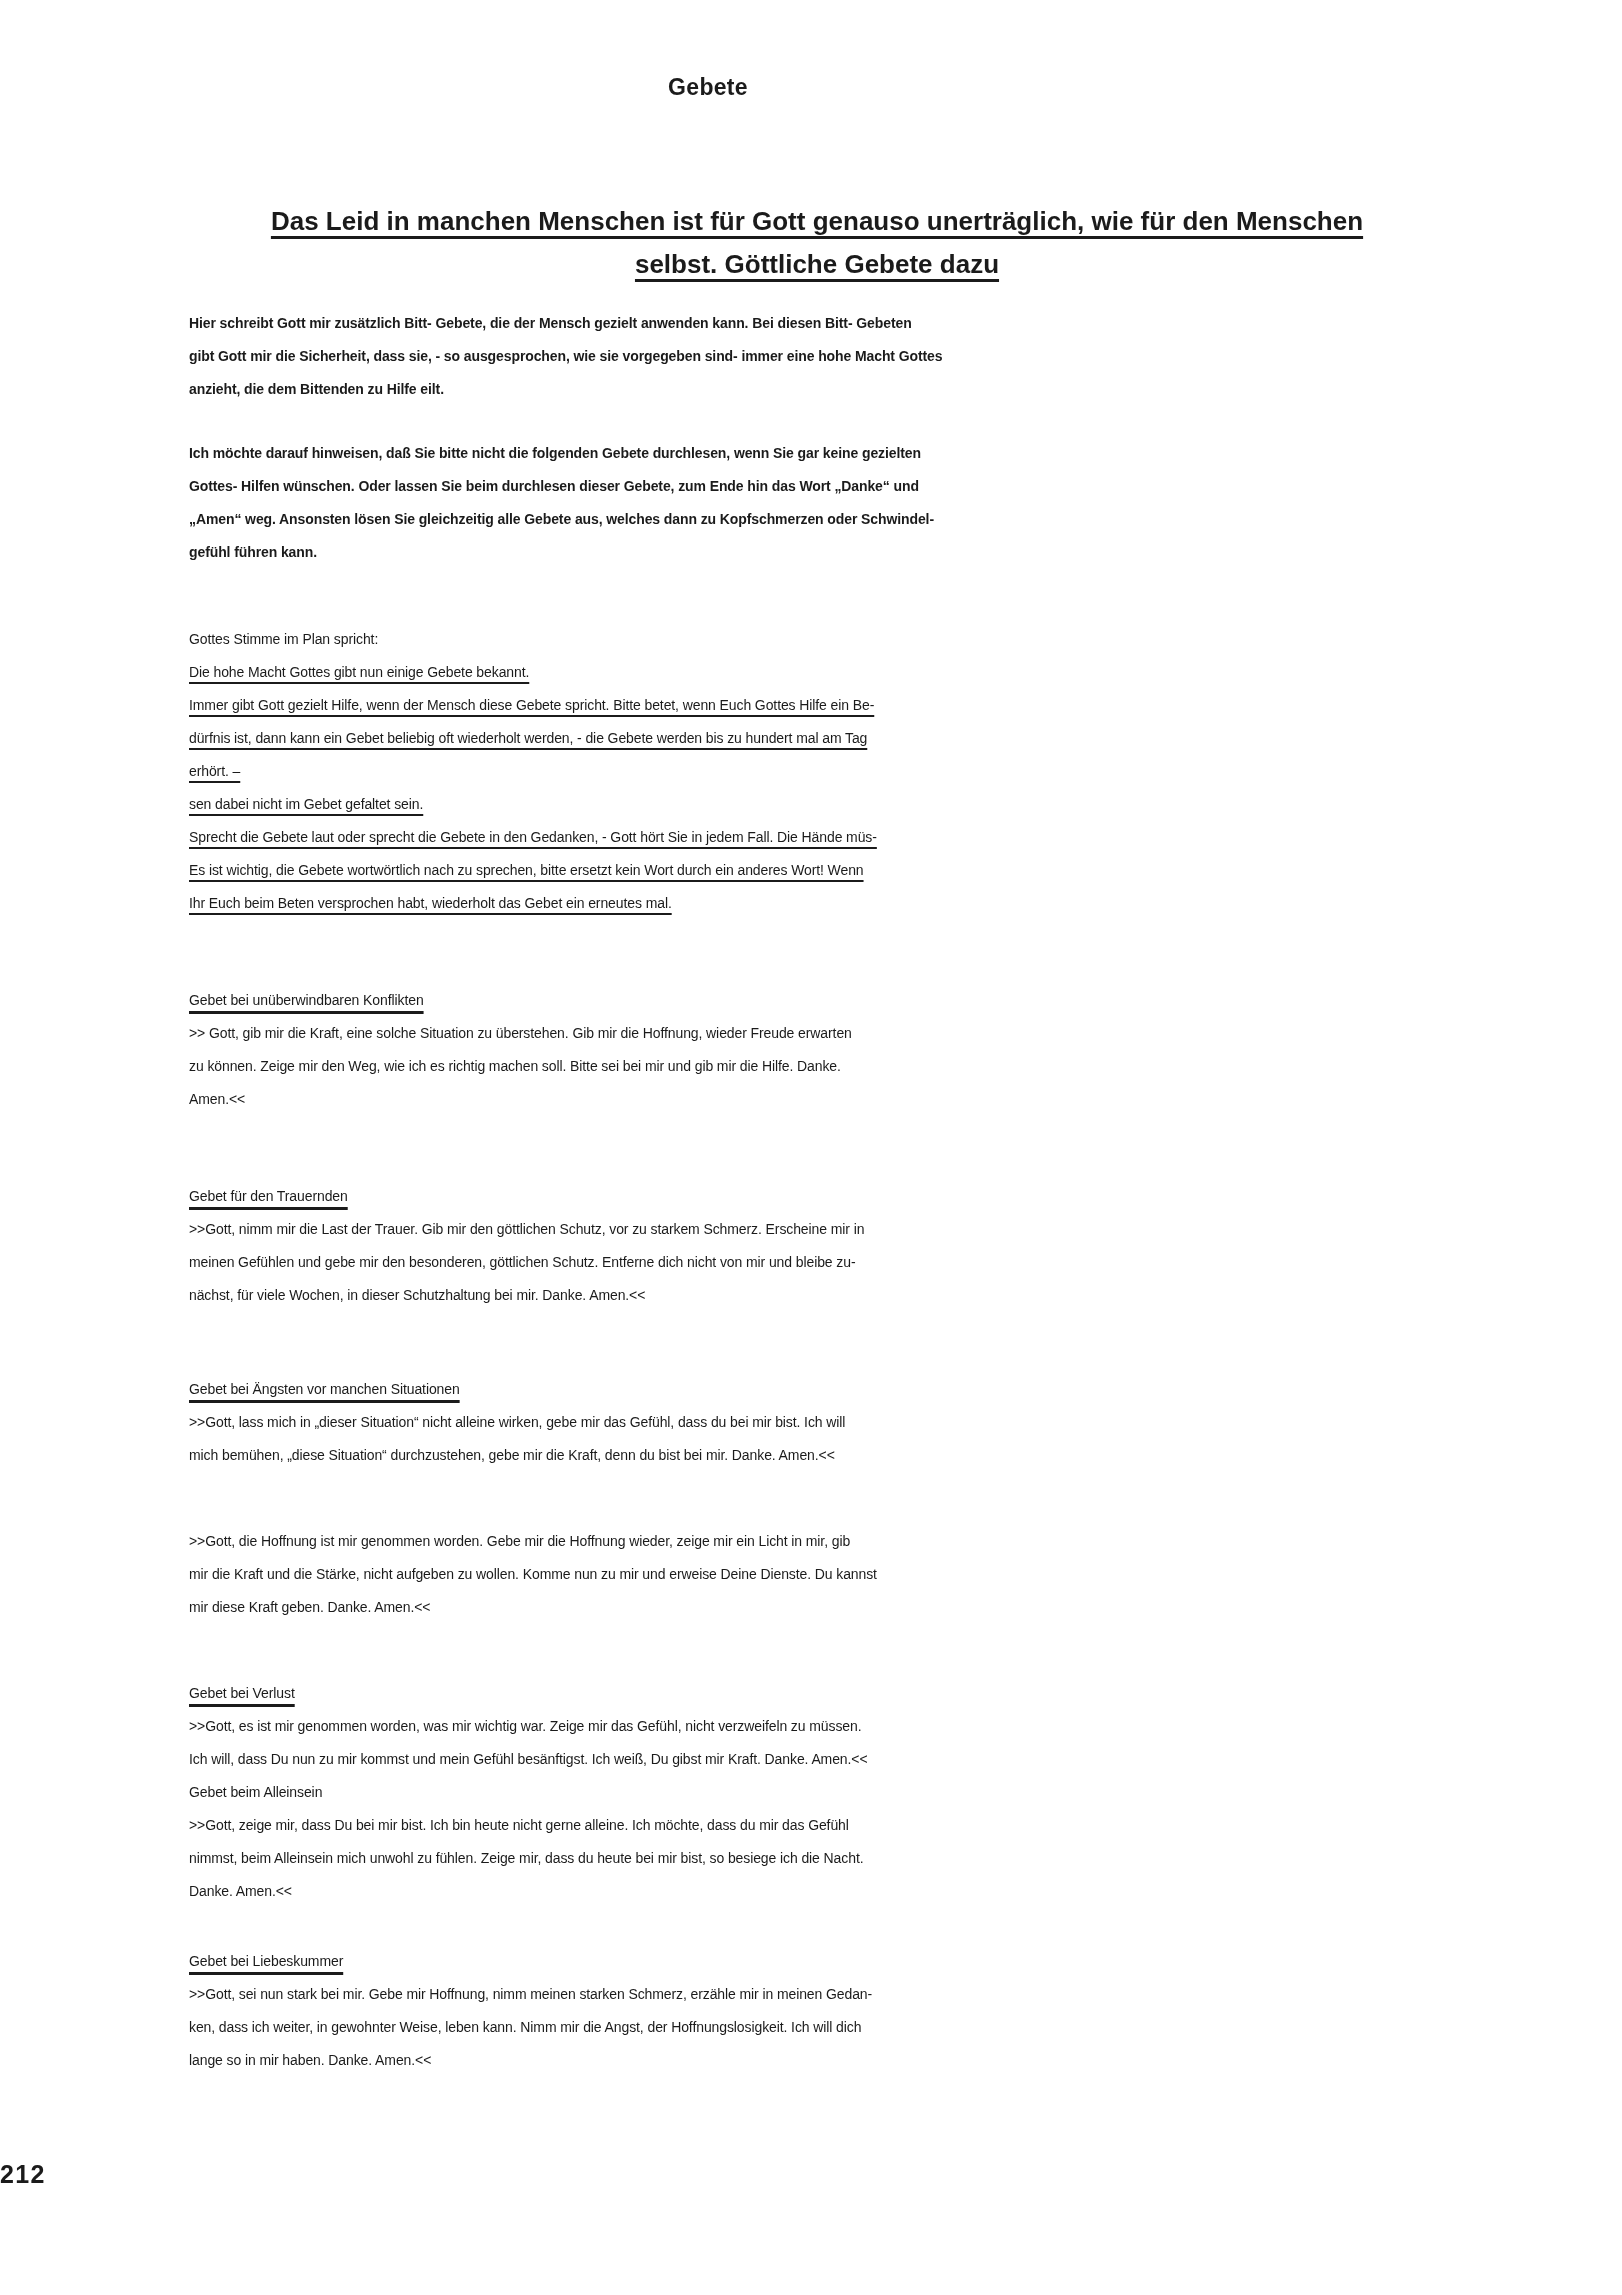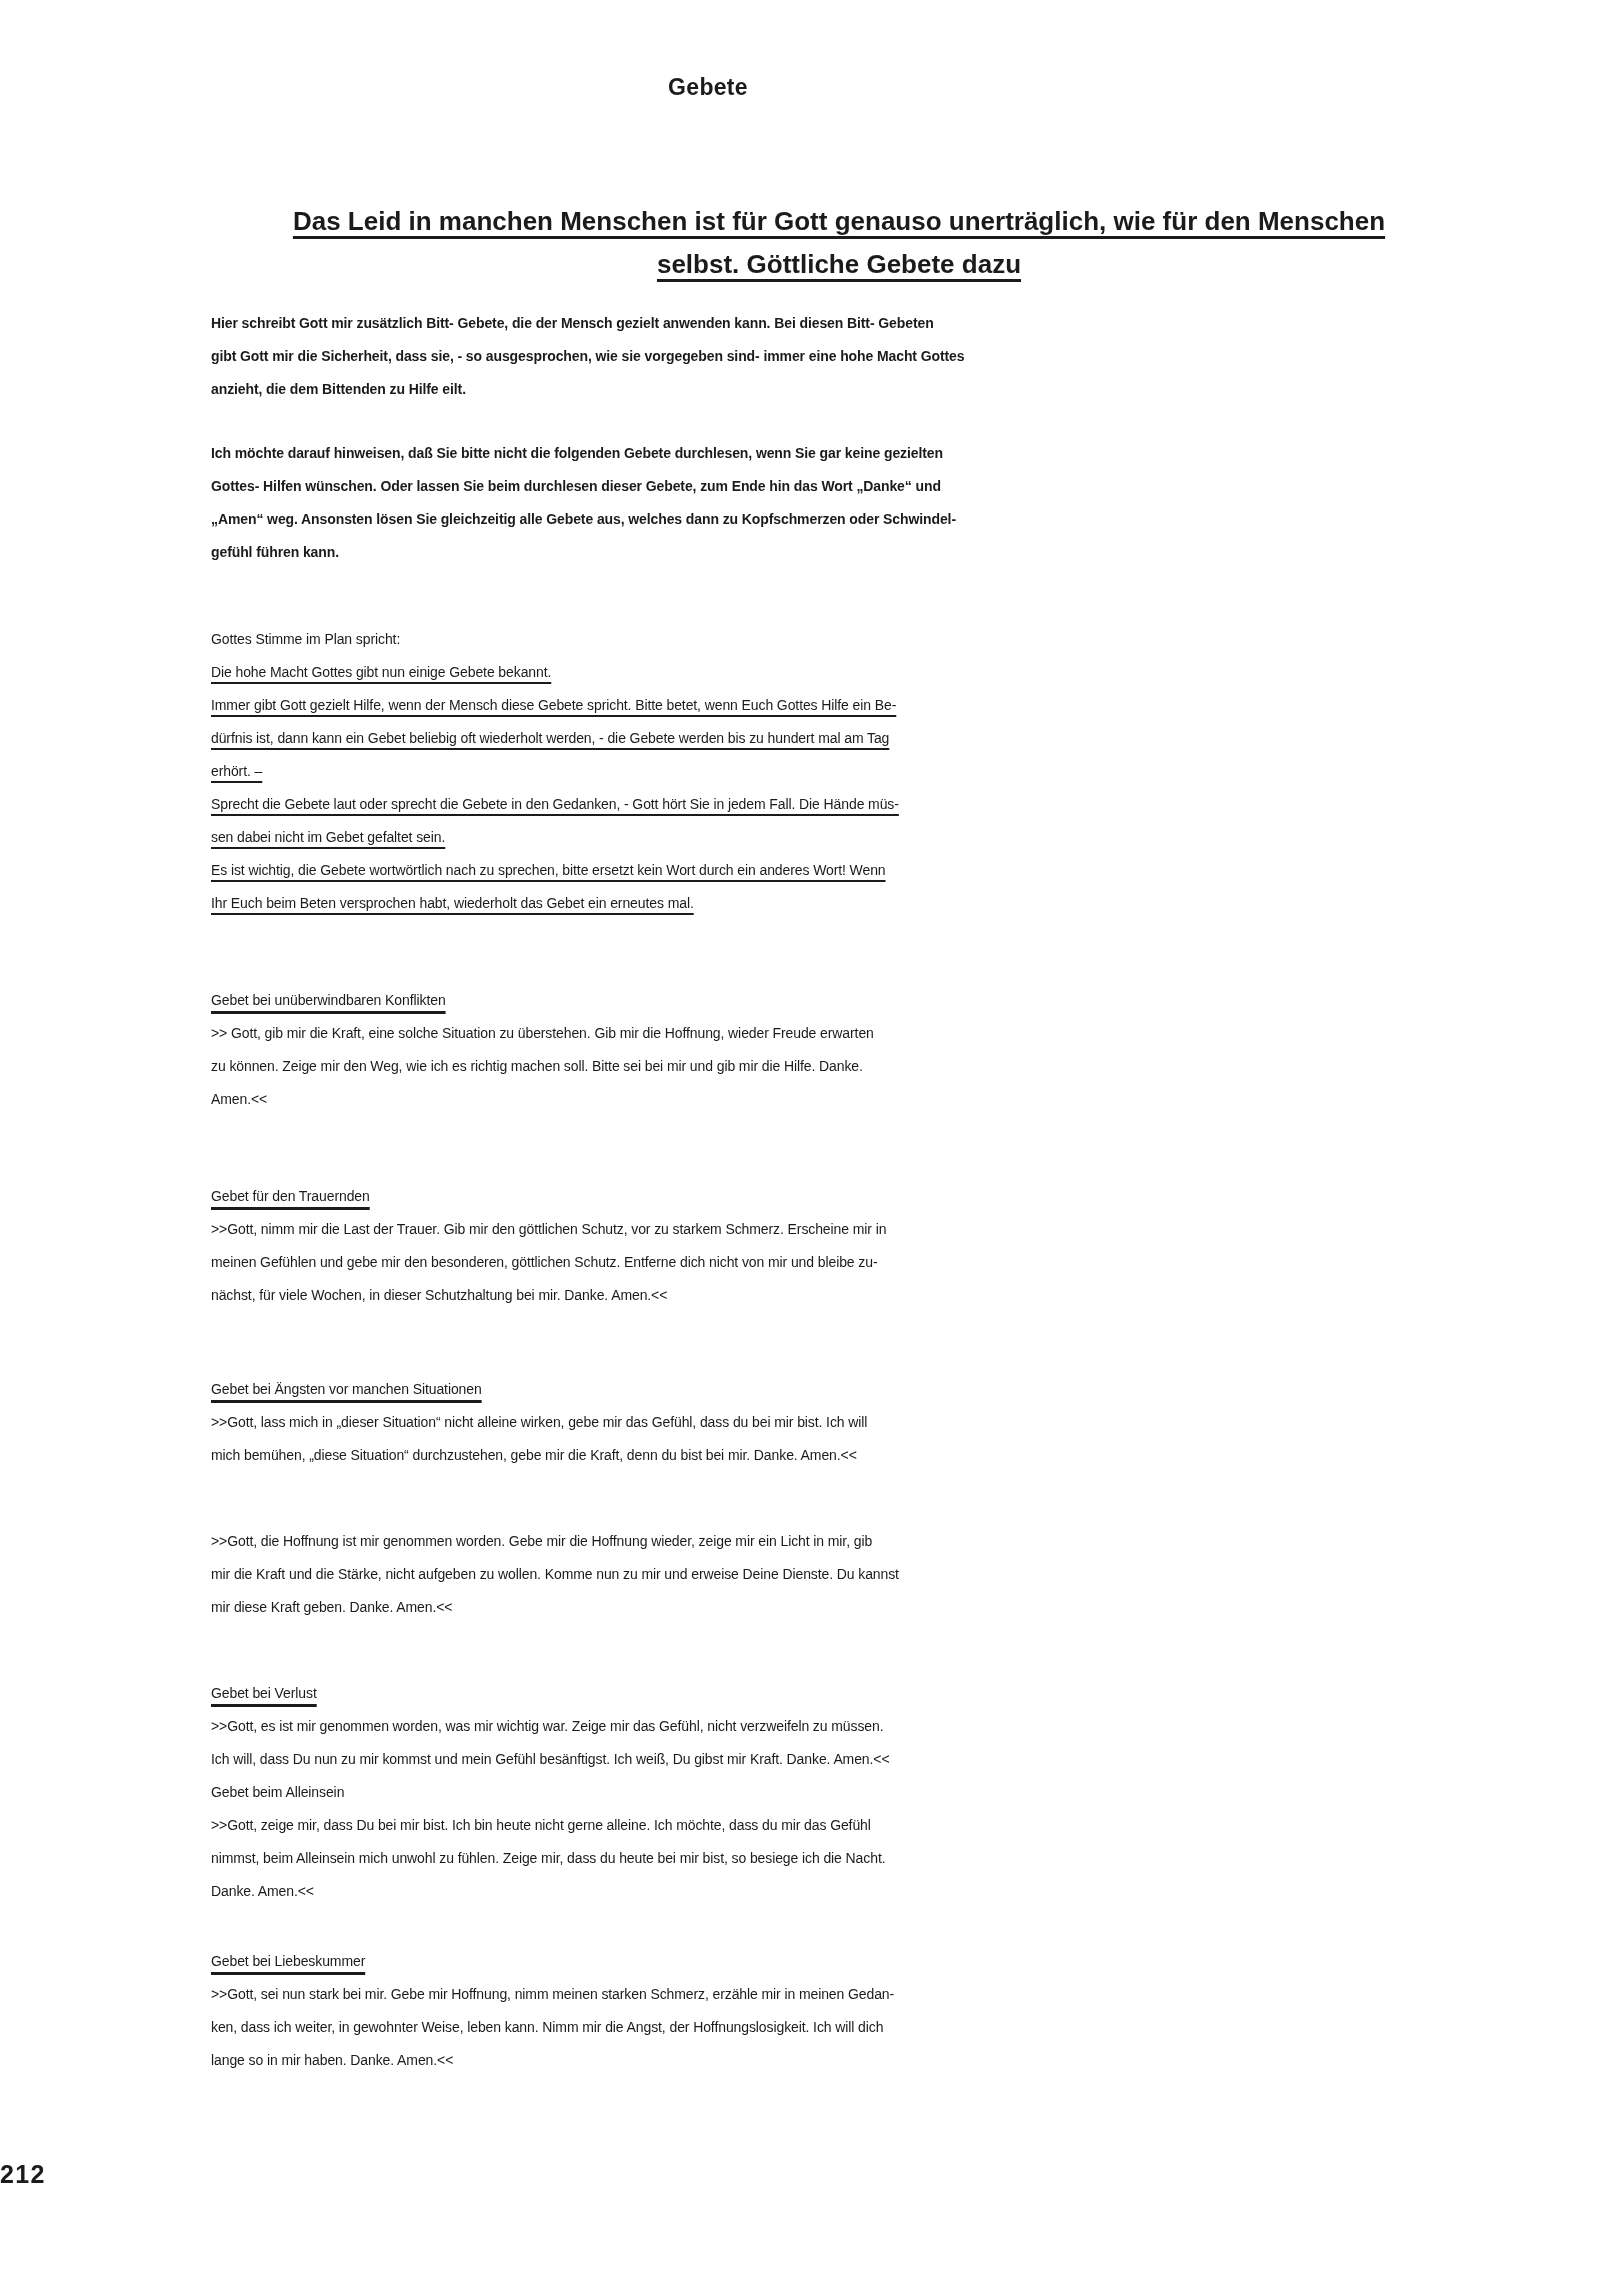--- a/index.html
+++ b/index.html
@@ -20,21 +20,20 @@
     text-align: center;
     font-weight: 700;
     font-size: 23px;
     letter-spacing: 0.3px;
   }
   .content {
     position: absolute;
     left: 189px;
     top: 200px;
     width: 1256px;
-    margin-left: 22px;
   }
   .doc-title {
     text-align: center;
     font-weight: 700;
     font-size: 26px;
     line-height: 43px;
     margin: 0;
   }
   .doc-title .tline {
     text-decoration: underline;
@@ -102,22 +101,22 @@
         <div class="line" data-name="text-line">Gottes- Hilfen wünschen. Oder lassen Sie beim durchlesen dieser Gebete, zum Ende hin das Wort „Danke“ und</div>
         <div class="line" data-name="text-line">„Amen“ weg. Ansonsten lösen Sie gleichzeitig alle Gebete aus, welches dann zu Kopfschmerzen oder Schwindel-</div>
         <div class="line" data-name="text-line">gefühl führen kann.</div>
       </div>
       <div class="block light" data-name="gottes-stimme-section">
         <div class="line" data-name="text-line">Gottes Stimme im Plan spricht:</div>
         <div class="line u" data-name="text-line">Die hohe Macht Gottes gibt nun einige Gebete bekannt.</div>
         <div class="line u" data-name="text-line">Immer gibt Gott gezielt Hilfe, wenn der Mensch diese Gebete spricht. Bitte betet, wenn Euch Gottes Hilfe ein Be-</div>
         <div class="line u" data-name="text-line">dürfnis ist, dann kann ein Gebet beliebig oft wiederholt werden, - die Gebete werden bis zu hundert mal am Tag</div>
         <div class="line u" data-name="text-line">erhört. –</div>
+        <div class="line u" data-name="text-line">sen dabei nicht im Gebet gefaltet sein.</div>
         <div class="line u" data-name="text-line">Sprecht die Gebete laut oder sprecht die Gebete in den Gedanken, - Gott hört Sie in jedem Fall. Die Hände müs-</div>
-        <div class="line u" data-name="text-line">sen dabei nicht im Gebet gefaltet sein.</div>
         <div class="line u" data-name="text-line">Es ist wichtig, die Gebete wortwörtlich nach zu sprechen, bitte ersetzt kein Wort durch ein anderes Wort! Wenn</div>
         <div class="line u" data-name="text-line">Ihr Euch beim Beten versprochen habt, wiederholt das Gebet ein erneutes mal.</div>
       </div>
       <div class="block light" data-name="prayer-konflikte">
         <div class="line u hline" data-name="section-heading">Gebet bei unüberwindbaren Konflikten</div>
         <div class="line" data-name="text-line">&gt;&gt; Gott, gib mir die Kraft, eine solche Situation zu überstehen. Gib mir die Hoffnung, wieder Freude erwarten</div>
         <div class="line" data-name="text-line">zu können. Zeige mir den Weg, wie ich es richtig machen soll. Bitte sei bei mir und gib mir die Hilfe. Danke.</div>
         <div class="line" data-name="text-line">Amen.&lt;&lt;</div>
       </div>
       <div class="block light" data-name="prayer-trauernde">

